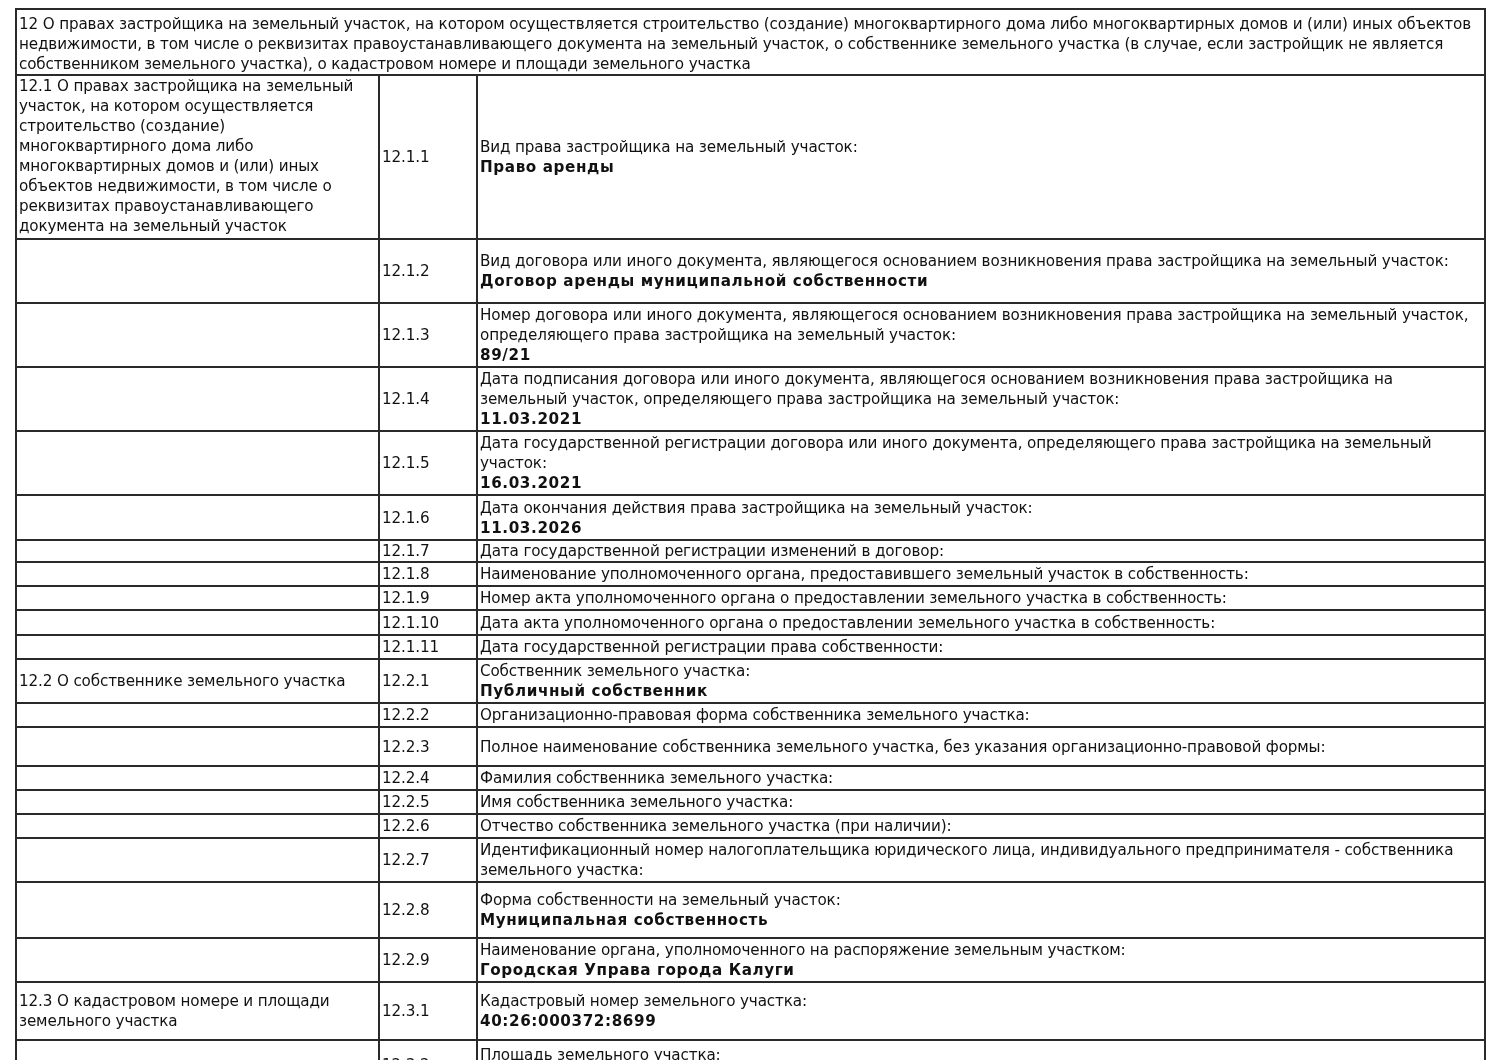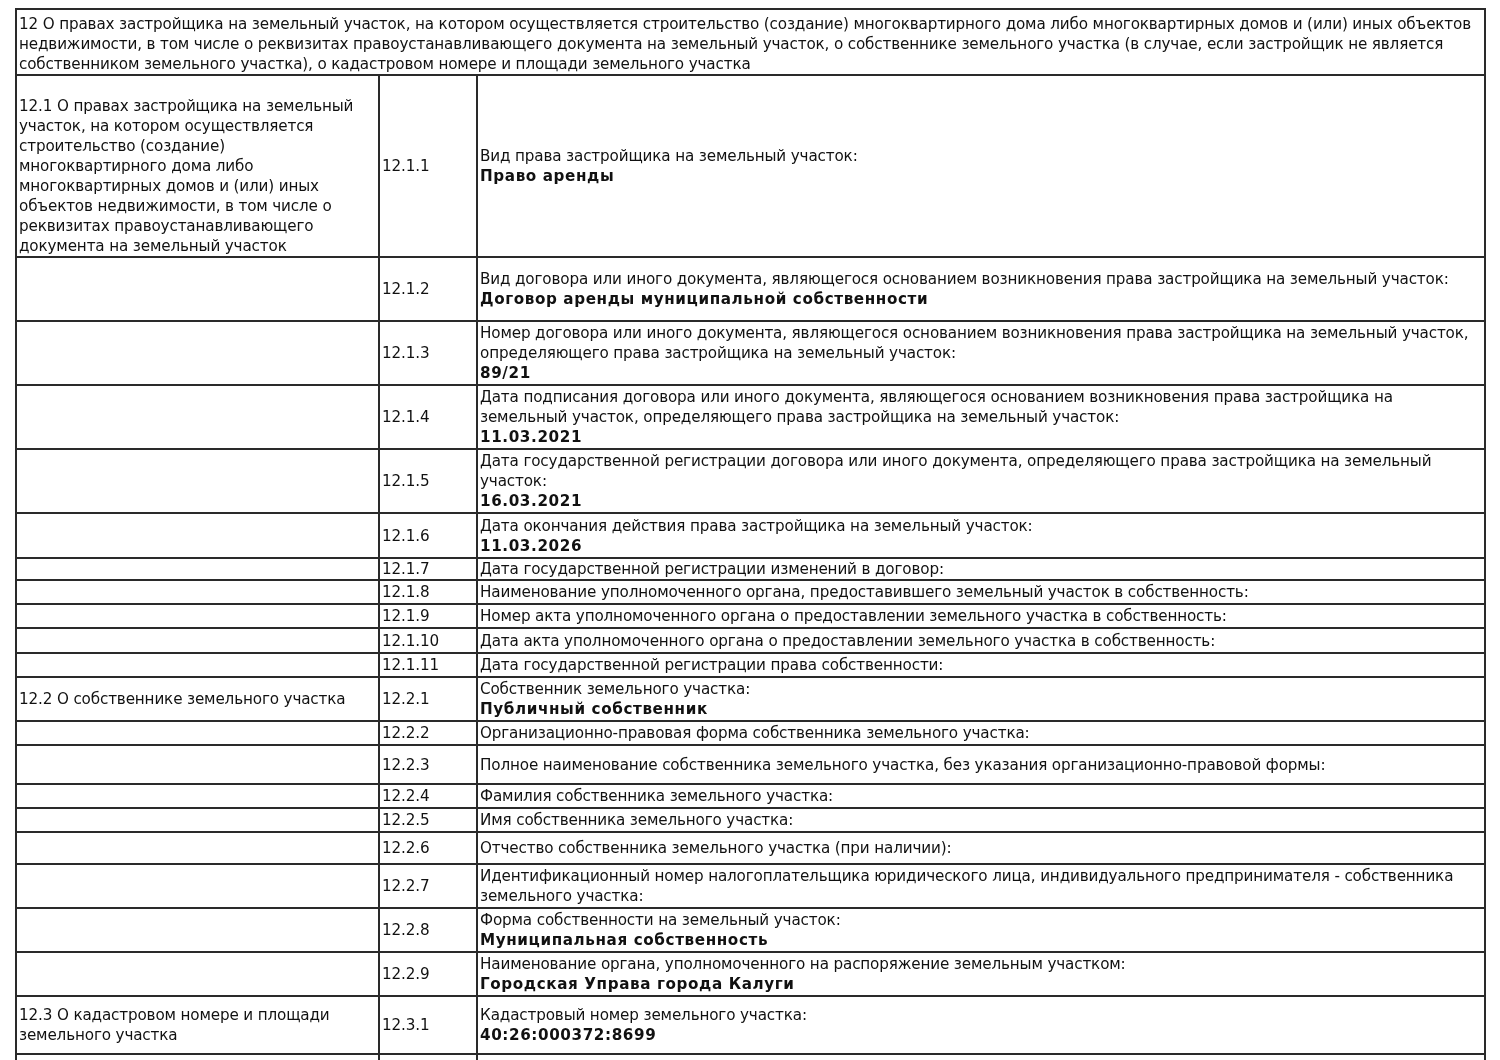--- a/index.html
+++ b/index.html
@@ -24,21 +24,21 @@
       <col class="c1">
       <col class="c2">
       <col class="c3">
     </colgroup>
   <tbody>
       <tr style="height:66px">
     <td colspan="3" class="hdr">12 О правах застройщика на земельный участок, на котором осуществляется строительство (создание) многоквартирного дома либо многоквартирных домов и (или) иных объектов недвижимости, в том числе о реквизитах правоустанавливающего документа на земельный участок, о собственнике земельного участка (в случае, если застройщик не является собственником земельного участка), о кадастровом номере и площади земельного участка</td>
   </tr>
 
   <tr style="height:164px">
-    <td style="vertical-align:top;padding-top:20px">12.1 О правах застройщика на земельный участок, на котором осуществляется строительство (создание) многоквартирного дома либо многоквартирных домов и (или) иных объектов недвижимости, в том числе о реквизитах правоустанавливающего документа на земельный участок</td>
+    <td style="vertical-align:top;padding-top:0">12.1 О правах застройщика на земельный участок, на котором осуществляется строительство (создание) многоквартирного дома либо многоквартирных домов и (или) иных объектов недвижимости, в том числе о реквизитах правоустанавливающего документа на земельный участок</td>
     <td>12.1.1</td>
     <td>
           <span class="lbl">Вид права застройщика на земельный участок:</span>
           <span class="val">Право аренды</span>
         </td>
   </tr>
   <tr style="height:64px">
     <td></td>
     <td>12.1.2</td>
     <td>
@@ -125,31 +125,31 @@
   <tr style="height:24px">
     <td></td>
     <td>12.2.4</td>
     <td>Фамилия собственника земельного участка:</td>
   </tr>
   <tr style="height:24px">
     <td></td>
     <td>12.2.5</td>
     <td>Имя собственника земельного участка:</td>
   </tr>
-  <tr style="height:32px">
+  <tr style="height:24px">
     <td></td>
     <td>12.2.6</td>
     <td>Отчество собственника земельного участка (при наличии):</td>
   </tr>
   <tr style="height:44px">
     <td></td>
     <td>12.2.7</td>
     <td>Идентификационный номер налогоплательщика юридического лица, индивидуального предпринимателя - собственника земельного участка:</td>
   </tr>
-  <tr style="height:44px">
+  <tr style="height:56px">
     <td></td>
     <td>12.2.8</td>
     <td>
           <span class="lbl">Форма собственности на земельный участок:</span>
           <span class="val">Муниципальная собственность</span>
         </td>
   </tr>
   <tr style="height:44px">
     <td></td>
     <td>12.2.9</td>

